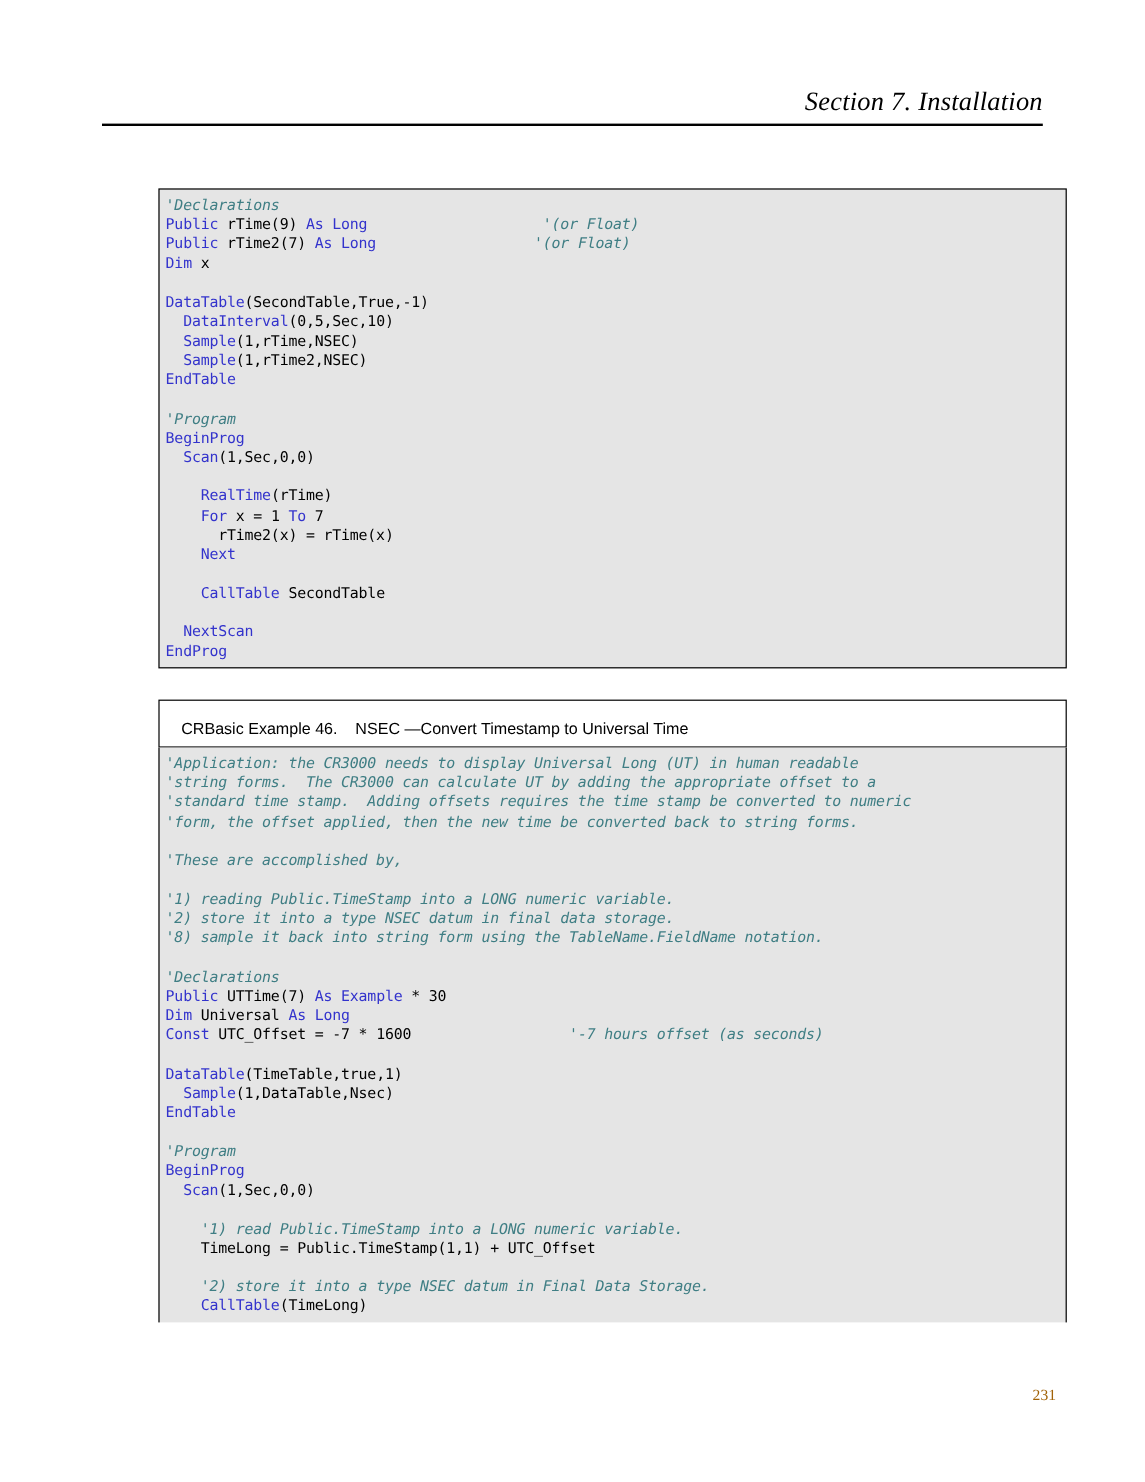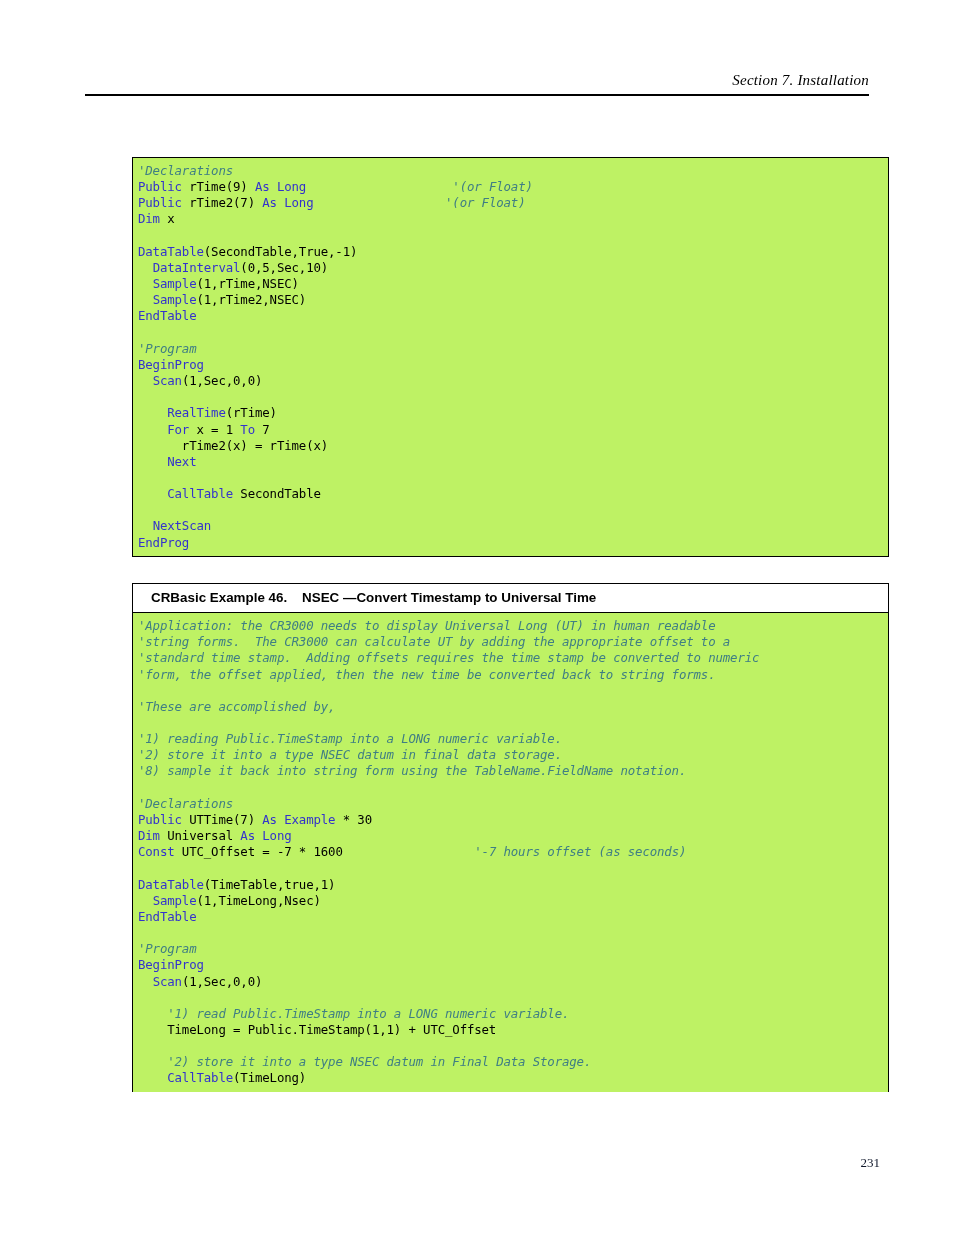--- a/index.html
+++ b/index.html
@@ -21,21 +21,21 @@
   .page-header {
     position: absolute;
     left: 85px;
     top: 72px;
     width: 784px;
     text-align: right;
   }
   .page-header .header-title {
     font-family: "Liberation Serif", serif;
     font-style: italic;
-    font-size: 15px;
+    font-size: 22px;
     letter-spacing: .2px;
     color: #000;
     display: block;
     padding-bottom: 5px;
   }
   .header-rule {
     border-bottom: 2px solid #000;
     width: 784px;
     height: 0;
   }
@@ -43,33 +43,33 @@
   
   .example {
     position: absolute;
     left: 132px;
     width: 757px;
     box-sizing: border-box;
   }
   .example-caption {
     border: 1.4px solid #000;
     box-sizing: border-box;
-    padding: 6px 0 6px 18px;
+    padding: 16px 0 6px 18px;
     font-family: "Liberation Sans", sans-serif;
-    font-weight: bold;
+    font-weight: normal;
     font-size: 13.4px;
     color: #000;
     white-space: pre;
     line-height: 1.2;
   }
   .code-box {
     border: 1.4px solid #000;
     box-sizing: border-box;
     padding: 5px 0 5px 5px;
-    background: #bef264;
+    background: #e5e5e5;
   }
   .code-box.no-bottom {
     border-bottom: none;
   }
   .code-box.no-top {
     border-top: none;
   }
   pre.code {
     margin: 0;
     font-family: "DejaVu Sans Mono", "Liberation Mono", monospace;
@@ -86,21 +86,21 @@
 
   
   .page-number {
     position: absolute;
     left: 0;
     top: 1155px;
     width: 880px;
     text-align: right;
     font-family: "Liberation Serif", serif;
     font-size: 13px;
-    color: #0f172a;
+    color: #a16207;
   }
 </style>
 </head>
 <body>
 
 <div class="page-header">
   <span class="header-title">Section 7.  Installation</span>
   <div class="header-rule"></div>
 </div>
 
@@ -146,21 +146,21 @@
 <span class="cm">'1) reading Public.TimeStamp into a LONG numeric variable.</span>
 <span class="cm">'2) store it into a type NSEC datum in final data storage.</span>
 <span class="cm">'8) sample it back into string form using the TableName.FieldName notation.</span>
 <span class="pl"></span>
 <span class="cm">'Declarations</span>
 <span class="k">Public</span><span class="pl"> UTTime(7) </span><span class="k">As Example</span><span class="pl"> * 30</span>
 <span class="k">Dim</span><span class="pl"> Universal </span><span class="k">As Long</span>
 <span class="k">Const</span><span class="pl"> UTC_Offset = -7 * 1600                  </span><span class="cm">'-7 hours offset (as seconds)</span>
 <span class="pl"></span>
 <span class="k">DataTable</span><span class="pl">(TimeTable,true,1)</span>
-<span class="pl">  </span><span class="k">Sample</span><span class="pl">(1,TimeLong,Nsec)</span>
+<span class="pl">  </span><span class="k">Sample</span><span class="pl">(1,DataTable,Nsec)</span>
 <span class="k">EndTable</span>
 <span class="pl"></span>
 <span class="cm">'Program</span>
 <span class="k">BeginProg</span>
 <span class="pl">  </span><span class="k">Scan</span><span class="pl">(1,Sec,0,0)</span>
 <span class="pl"></span>
 <span class="pl">    </span><span class="cm">'1) read Public.TimeStamp into a LONG numeric variable.</span>
 <span class="pl">    TimeLong = Public.TimeStamp(1,1) + UTC_Offset</span>
 <span class="pl"></span>
 <span class="pl">    </span><span class="cm">'2) store it into a type NSEC datum in Final Data Storage.</span>

